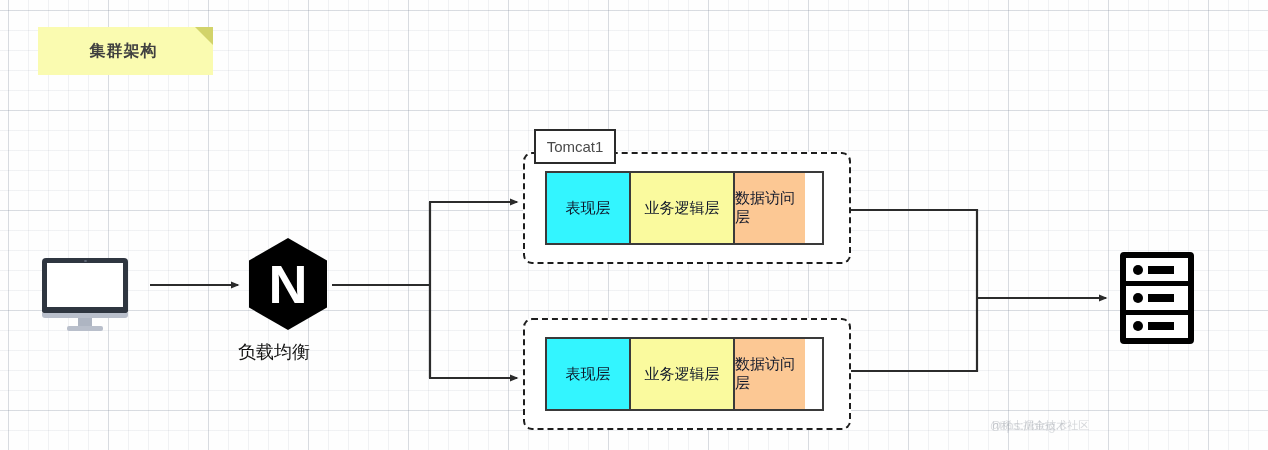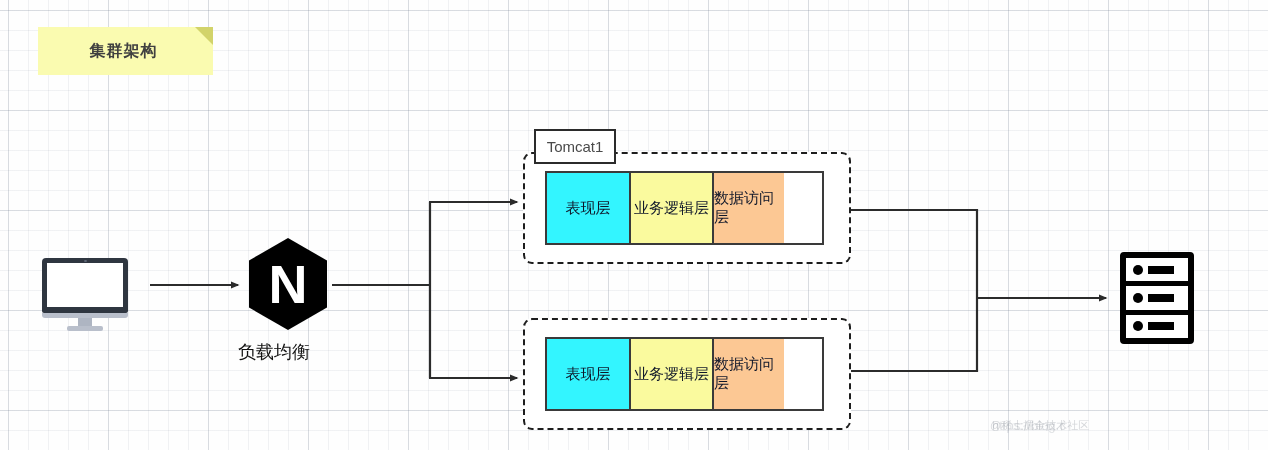--- a/index.html
+++ b/index.html
@@ -173,21 +173,21 @@
     display: flex;
     align-items: center;
     justify-content: center;
     font-size: 15px;
     color: #0f172a;
     box-sizing: border-box;
     height: 100%;
   }
   .layer + .layer { border-left: 2px solid #3a3a3a; }
   .layer.presentation { width: 82px; background: #33f5ff; }
-  .layer.business     { width: 83px; background: #fafa9e; }
+  .layer.business     { width: 104px; background: #fafa9e; }
   .layer.data         { width: 72px;  background: #fcc894; }
 
   
   .server {
     position: absolute;
     left: 1120px;
     top: 252px;
     width: 74px;
     height: 92px;
     border: 6px solid #000000;

